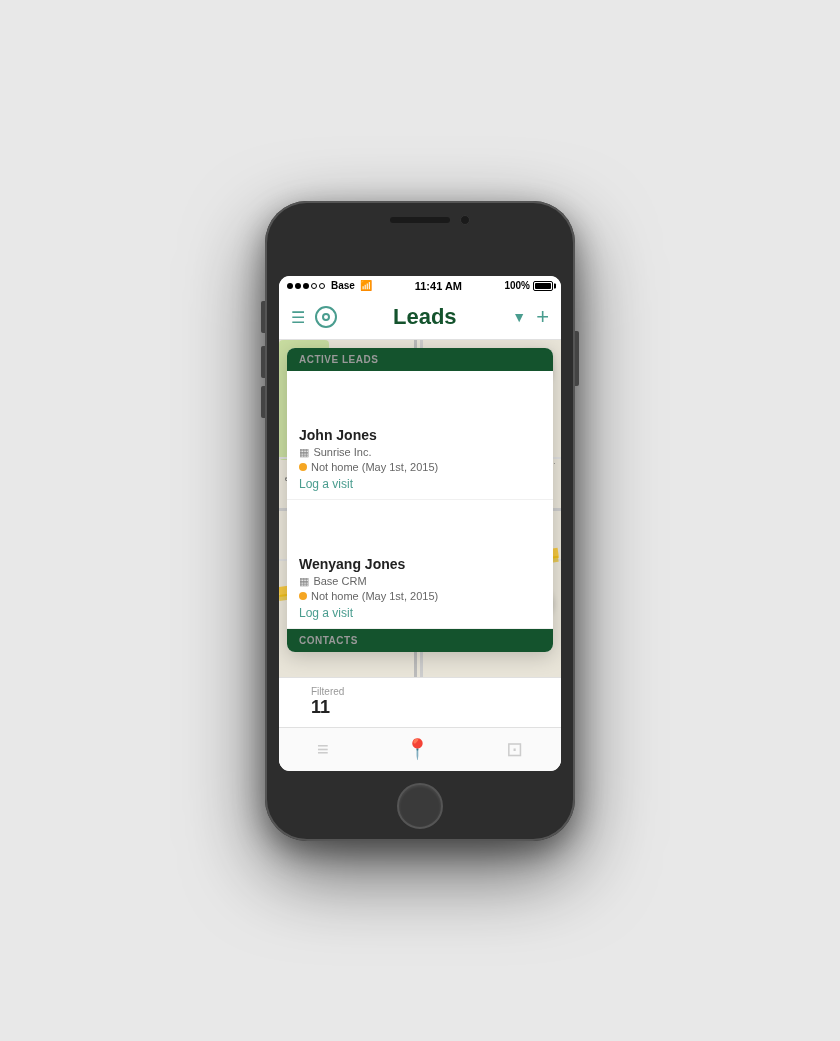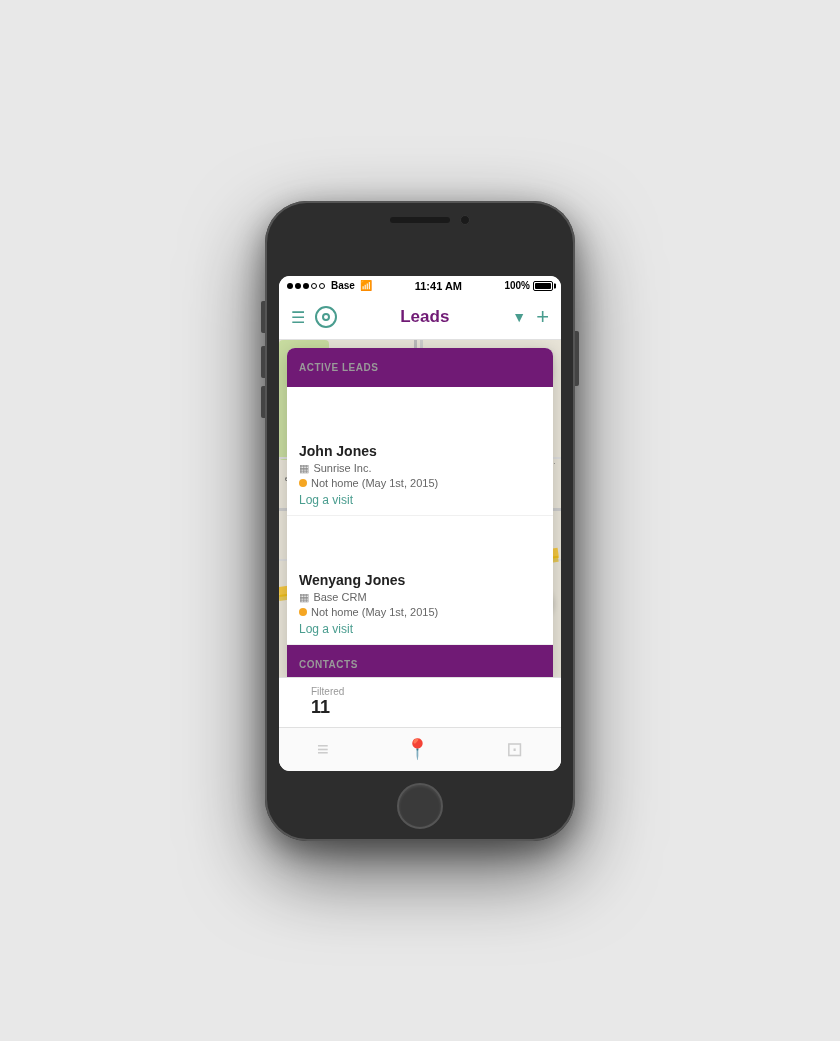--- a/index.html
+++ b/index.html
@@ -152,23 +152,23 @@
       height: 44px;
       background: #fff;
       border-bottom: 1px solid #e0e0e0;
       display: flex;
       align-items: center;
       justify-content: space-between;
       padding: 0 12px;
       flex-shrink: 0;
     }
     .nav-title {
-      font-size: 17px;
+      font-size: 22px;
       font-weight: 600;
-      color: #701a75;
+      color: #14532d;
     }
     .nav-left, .nav-right {
       display: flex;
       align-items: center;
       gap: 10px;
     }
     .hamburger-icon { font-size: 16px; color: #4a9d8f; }
     .target-icon {
       width: 22px;
       height: 22px;
@@ -225,22 +225,22 @@
       left: 8px;
       right: 8px;
       background: #fff;
       border-radius: 8px;
       box-shadow: 0 4px 20px rgba(0,0,0,0.2);
       overflow: hidden;
       z-index: 10;
     }
 
     .popup-section-header {
-      background: #701a75;
-      padding: 14px 12px;
+      background: #14532d;
+      padding: 6px 12px;
       font-size: 10px;
       font-weight: 700;
       color: #999;
       letter-spacing: 0.5px;
     }
 
     .popup-lead-item {
       padding: 8px 12px;
       border-bottom: 1px solid #f0f0f0;
     }

